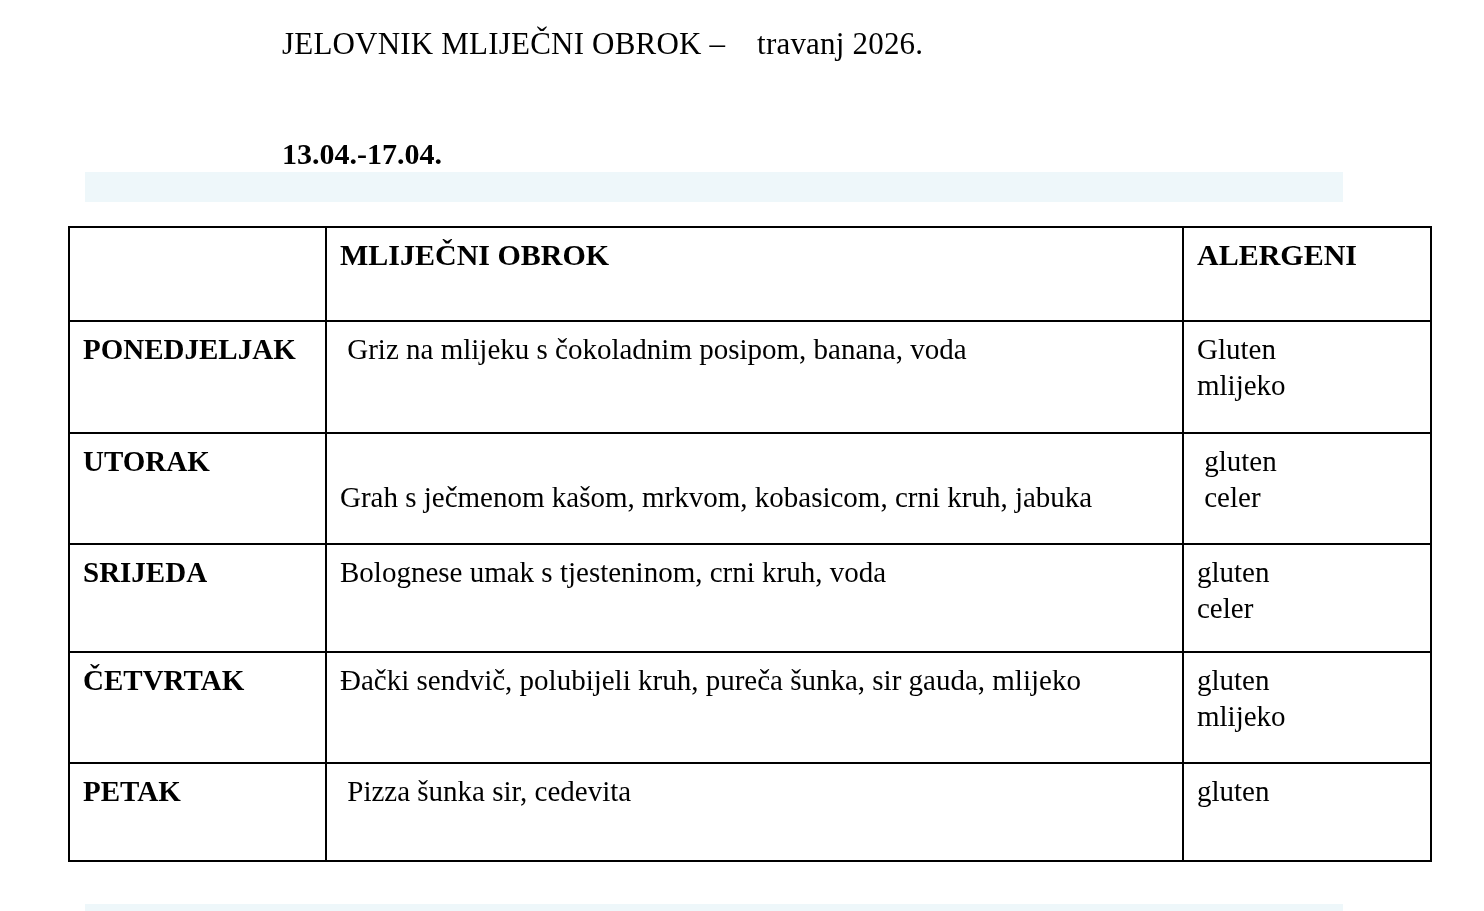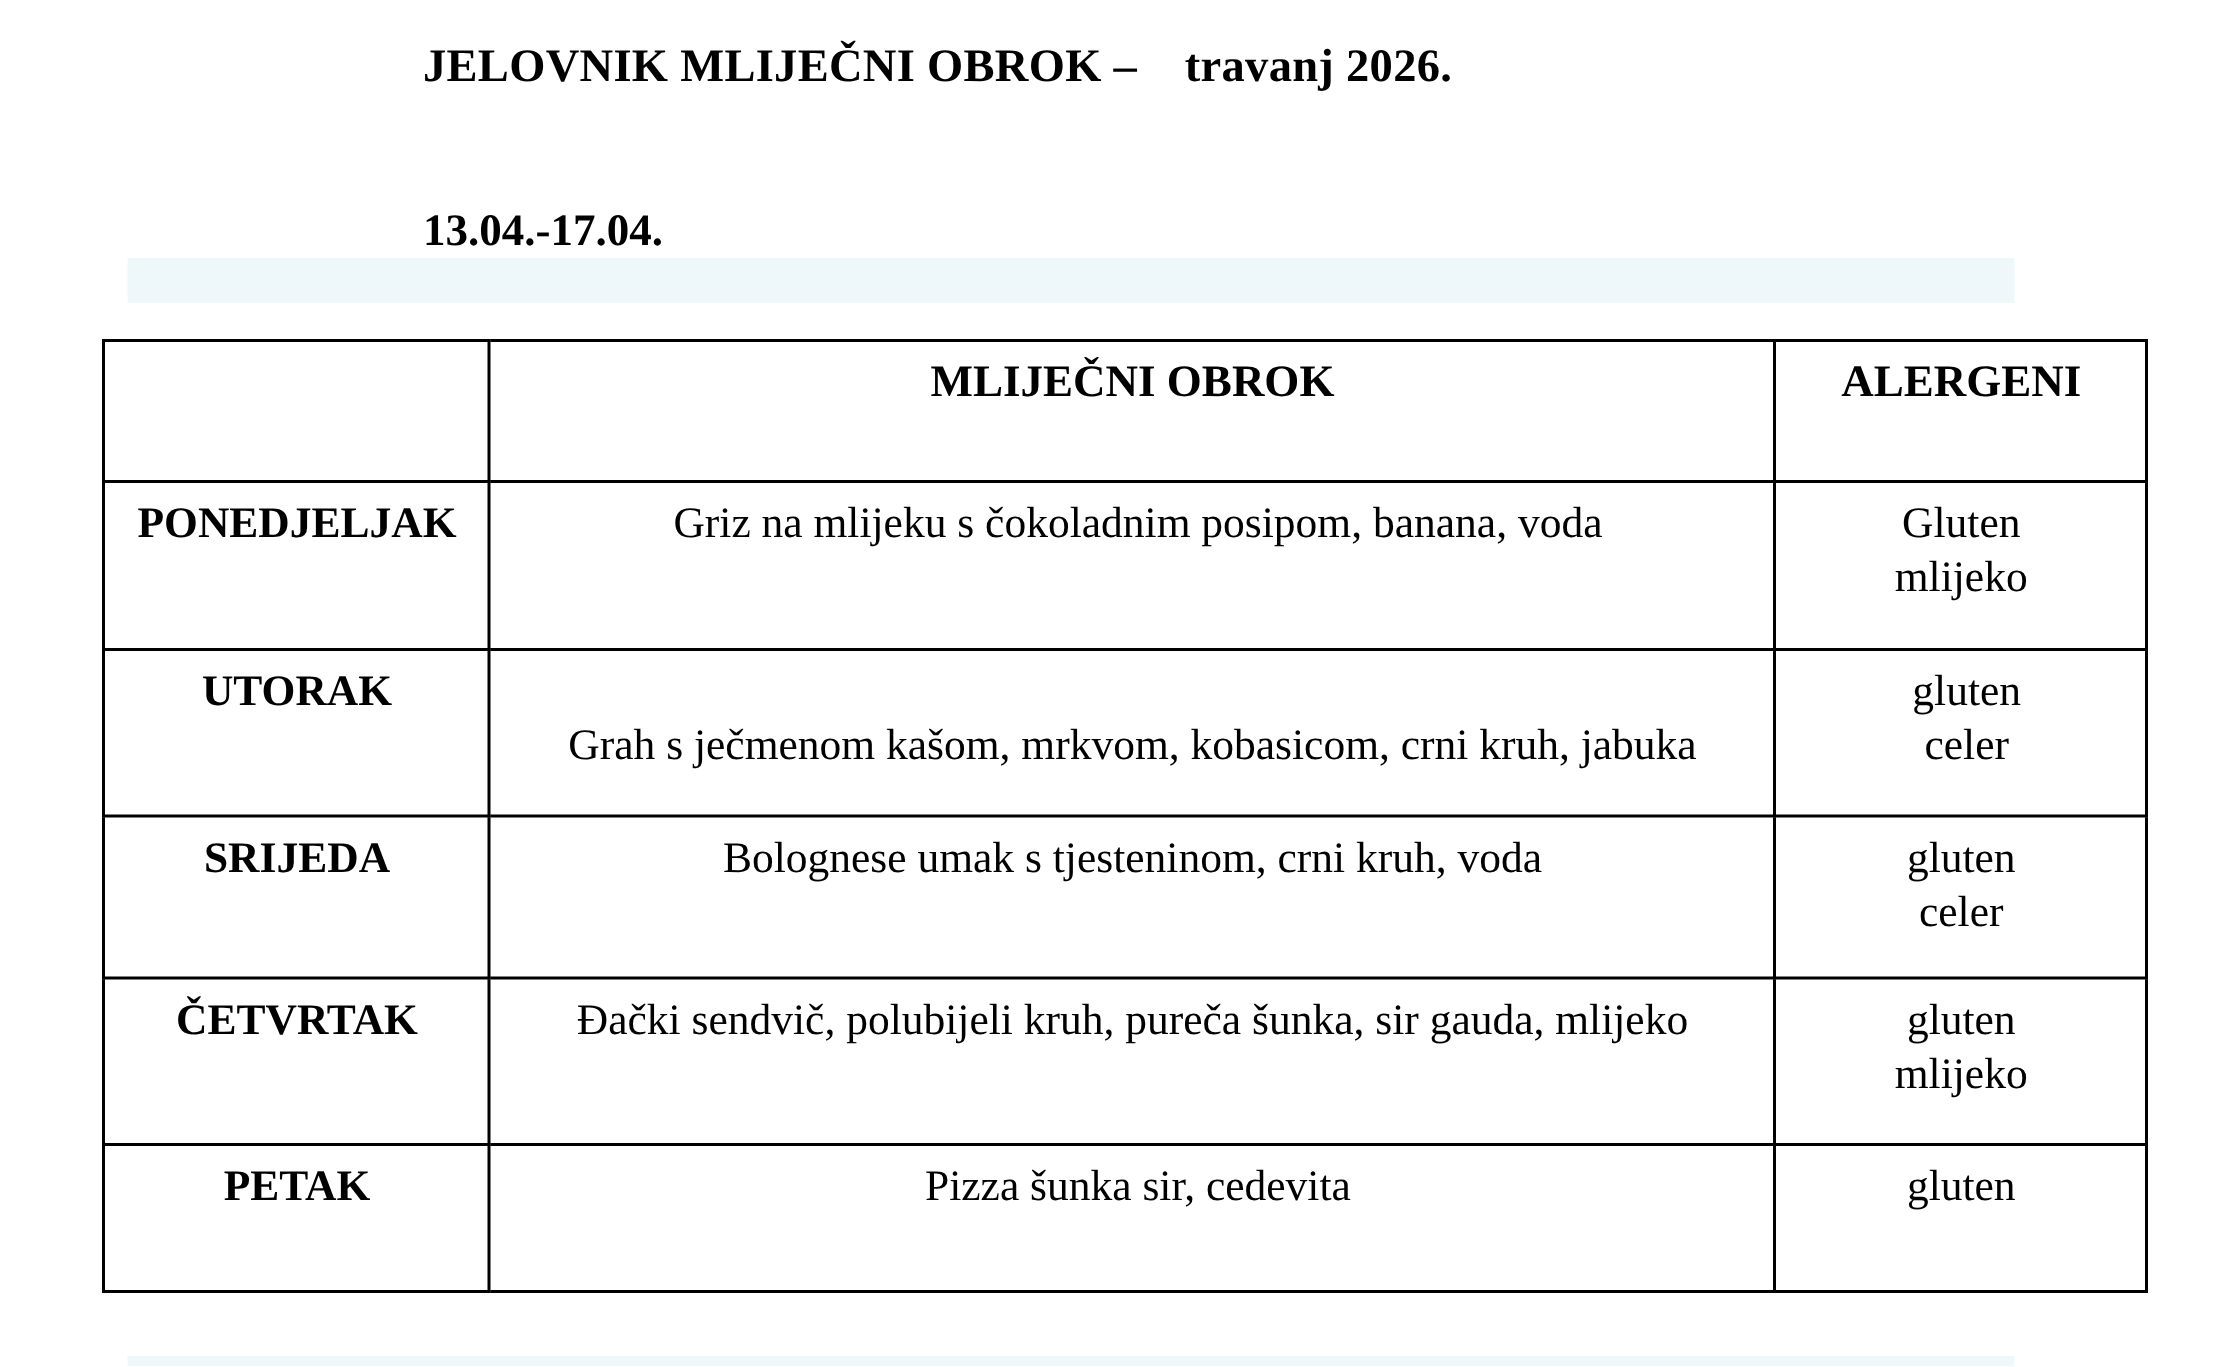--- a/index.html
+++ b/index.html
@@ -8,21 +8,21 @@
     background: #ffffff;
     font-family: "Liberation Serif", "DejaVu Serif", serif;
     color: #000000;
     overflow: hidden;
     position: relative;
   }
   .page-title {
     position: absolute;
     left: 282px; top: 26px;
     font-size: 31px;
-    font-weight: bold;
+    font-weight: normal;
     white-space: pre;
     letter-spacing: 0.2px;
   }
   .date-range {
     position: absolute;
     left: 282px; top: 137px;
     font-size: 30px;
     font-weight: bold;
     text-align: right;
   }
@@ -44,21 +44,21 @@
     width: 1362px;
     border-collapse: collapse;
     table-layout: fixed;
   }
   table.menu-table col.c-day  { width: 257px; }
   table.menu-table col.c-meal { width: 857px; }
   table.menu-table col.c-alg  { width: 248px; }
   table.menu-table td, table.menu-table th {
     border: 2px solid #000000;
     vertical-align: top;
-    text-align: center;
+    text-align: left;
     padding: 9px 12px 4px 13px;
     font-size: 29px;
     line-height: 36px;
     white-space: pre-wrap;
     overflow: hidden;
   }
   table.menu-table th { font-weight: bold; font-size: 30px; }
   tr.r-head { height: 94px; }
   tr.r-0 { height: 112px; margin-left: 25px; }
   tr.r-1 { height: 111px; }

